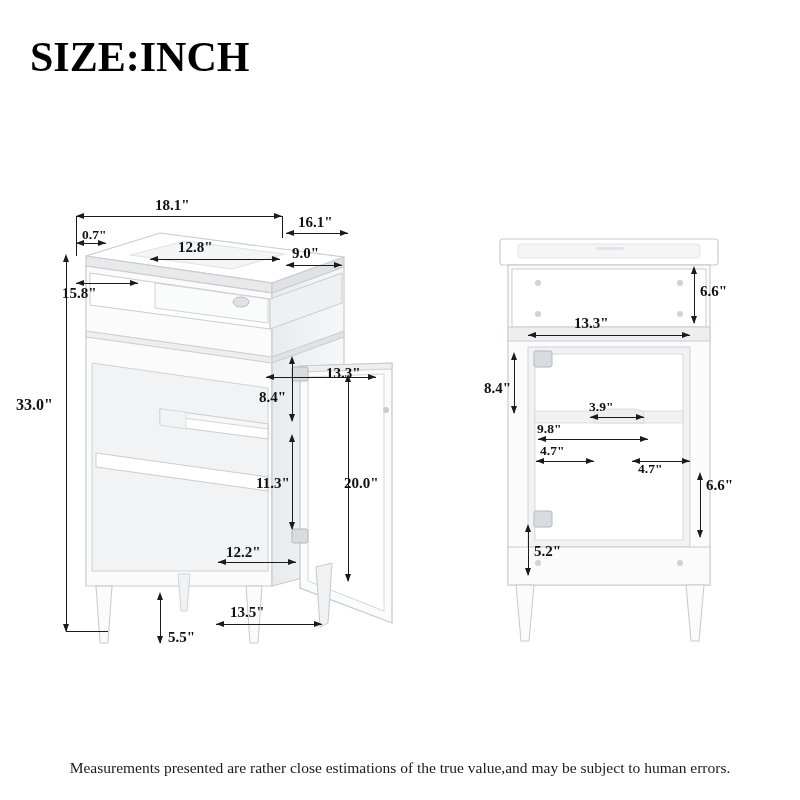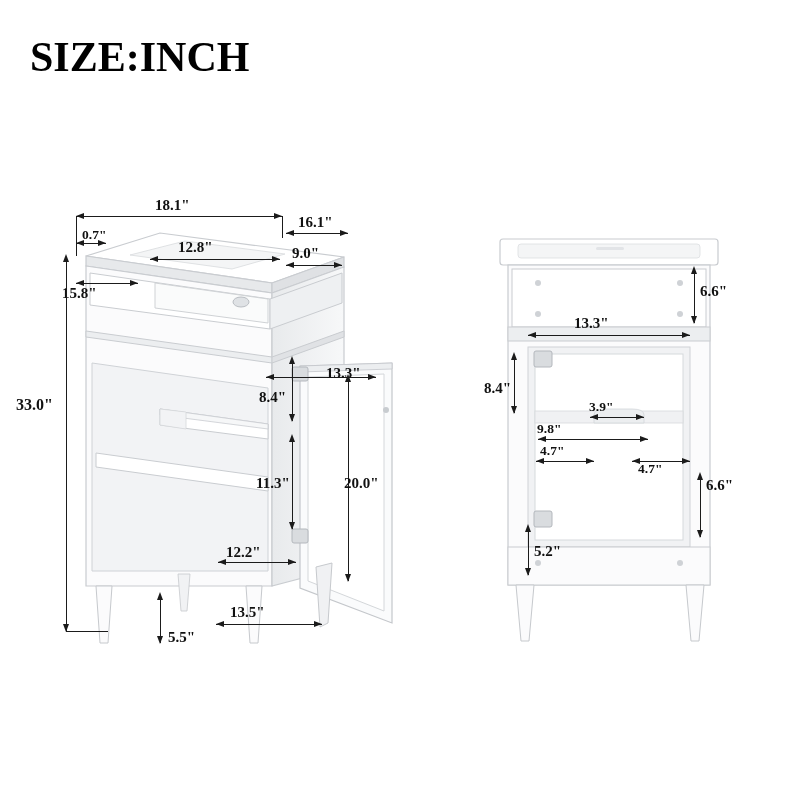--- a/index.html
+++ b/index.html
@@ -277,13 +277,14 @@
     <div class="ar ar-u" style="left:696.5px;top:461px;"></div>
     <div class="ar ar-d" style="left:696.5px;top:519px;"></div>
     <div class="dim" style="left:706px;top:466px;">6.6"</div>
 
     <div class="line v" style="left:528px;top:520px;height:44px;"></div>
     <div class="ar ar-u" style="left:524.5px;top:513px;"></div>
     <div class="ar ar-d" style="left:524.5px;top:557px;"></div>
     <div class="dim" style="left:534px;top:532px;">5.2"</div>
   </div>
 
+  <div class="footnote">Measurements presented are rather close estimations of the true value,and may be subject to human errors.</div>
 </div>
 
 </body></html>

